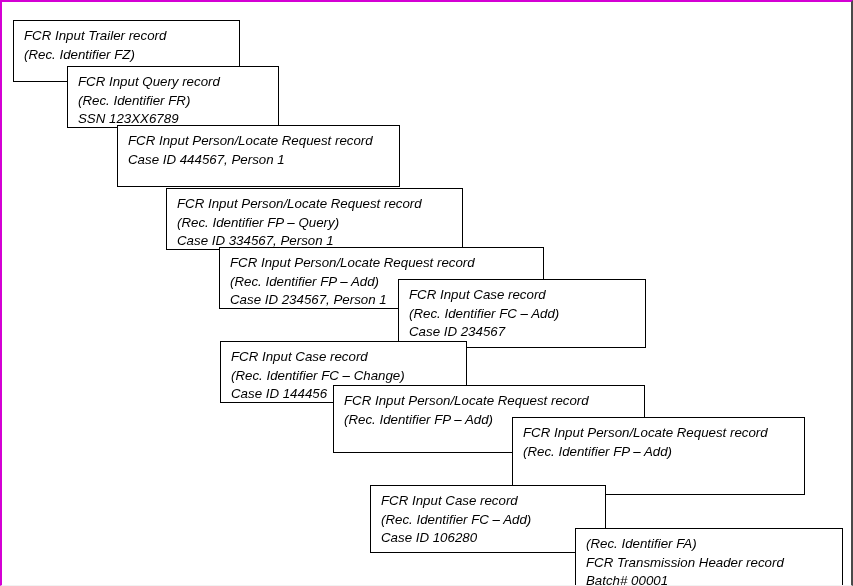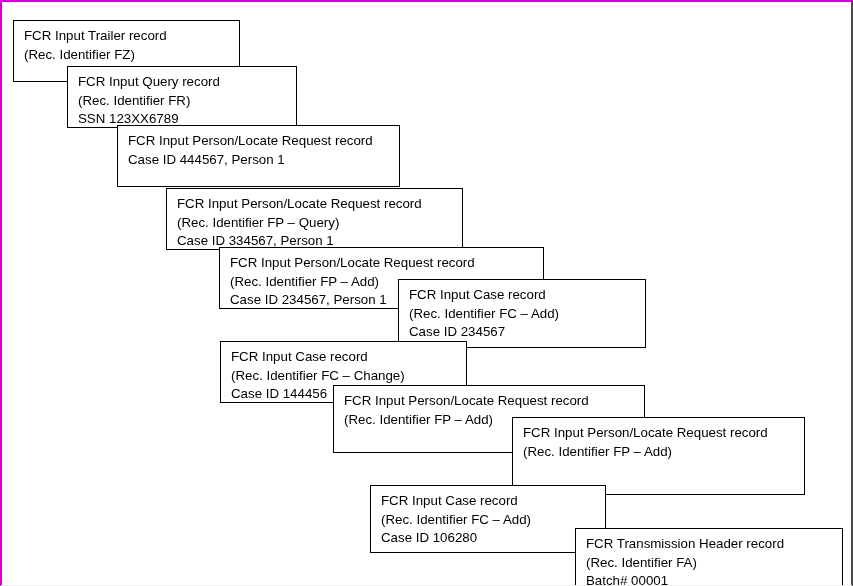--- a/index.html
+++ b/index.html
@@ -32,34 +32,35 @@
     border: 1px solid #000000;
     padding: 6px 9px 6px 10px;
     font-size: 13.3px;
     line-height: 18.6px;
     color: #000000;
     white-space: nowrap;
   }
 
   .record-box .line {
     display: block;
+    font-style: italic;
   }
 </style>
 </head>
 <body>
 
 <div id="canvas">
 
   <div class="record-box" style="left:11px; top:18px; width:227px; height:62px;">
     <span class="line">FCR Input Trailer record</span>
     <span class="line">(Rec. Identifier FZ)</span>
     <span class="line"></span>
   </div>
 
-  <div class="record-box" style="left:65px; top:64px; width:230px; height:62px;">
+  <div class="record-box" style="left:65px; top:64px; width:212px; height:62px;">
     <span class="line">FCR Input Query record</span>
     <span class="line">(Rec. Identifier FR)</span>
     <span class="line">SSN 123XX6789</span>
   </div>
 
   <div class="record-box" style="left:115px; top:123px; width:283px; height:62px;">
     <span class="line">FCR Input Person/Locate Request record</span>
     <span class="line">Case ID 444567, Person 1</span>
   </div>
 
@@ -97,18 +98,18 @@
     <span class="line">(Rec. Identifier FP – Add)</span>
   </div>
 
   <div class="record-box" style="left:368px; top:483px; width:236px; height:68px;">
     <span class="line">FCR Input Case record</span>
     <span class="line">(Rec. Identifier FC – Add)</span>
     <span class="line">Case ID 106280</span>
   </div>
 
   <div class="record-box" style="left:573px; top:526px; width:268px; height:60px;">
+    <span class="line">(Rec. Identifier FA)</span>
     <span class="line">FCR Transmission Header record</span>
-    <span class="line">(Rec. Identifier FA)</span>
     <span class="line">Batch# 00001</span>
   </div>
 
 </div>
 
 </body></html>

